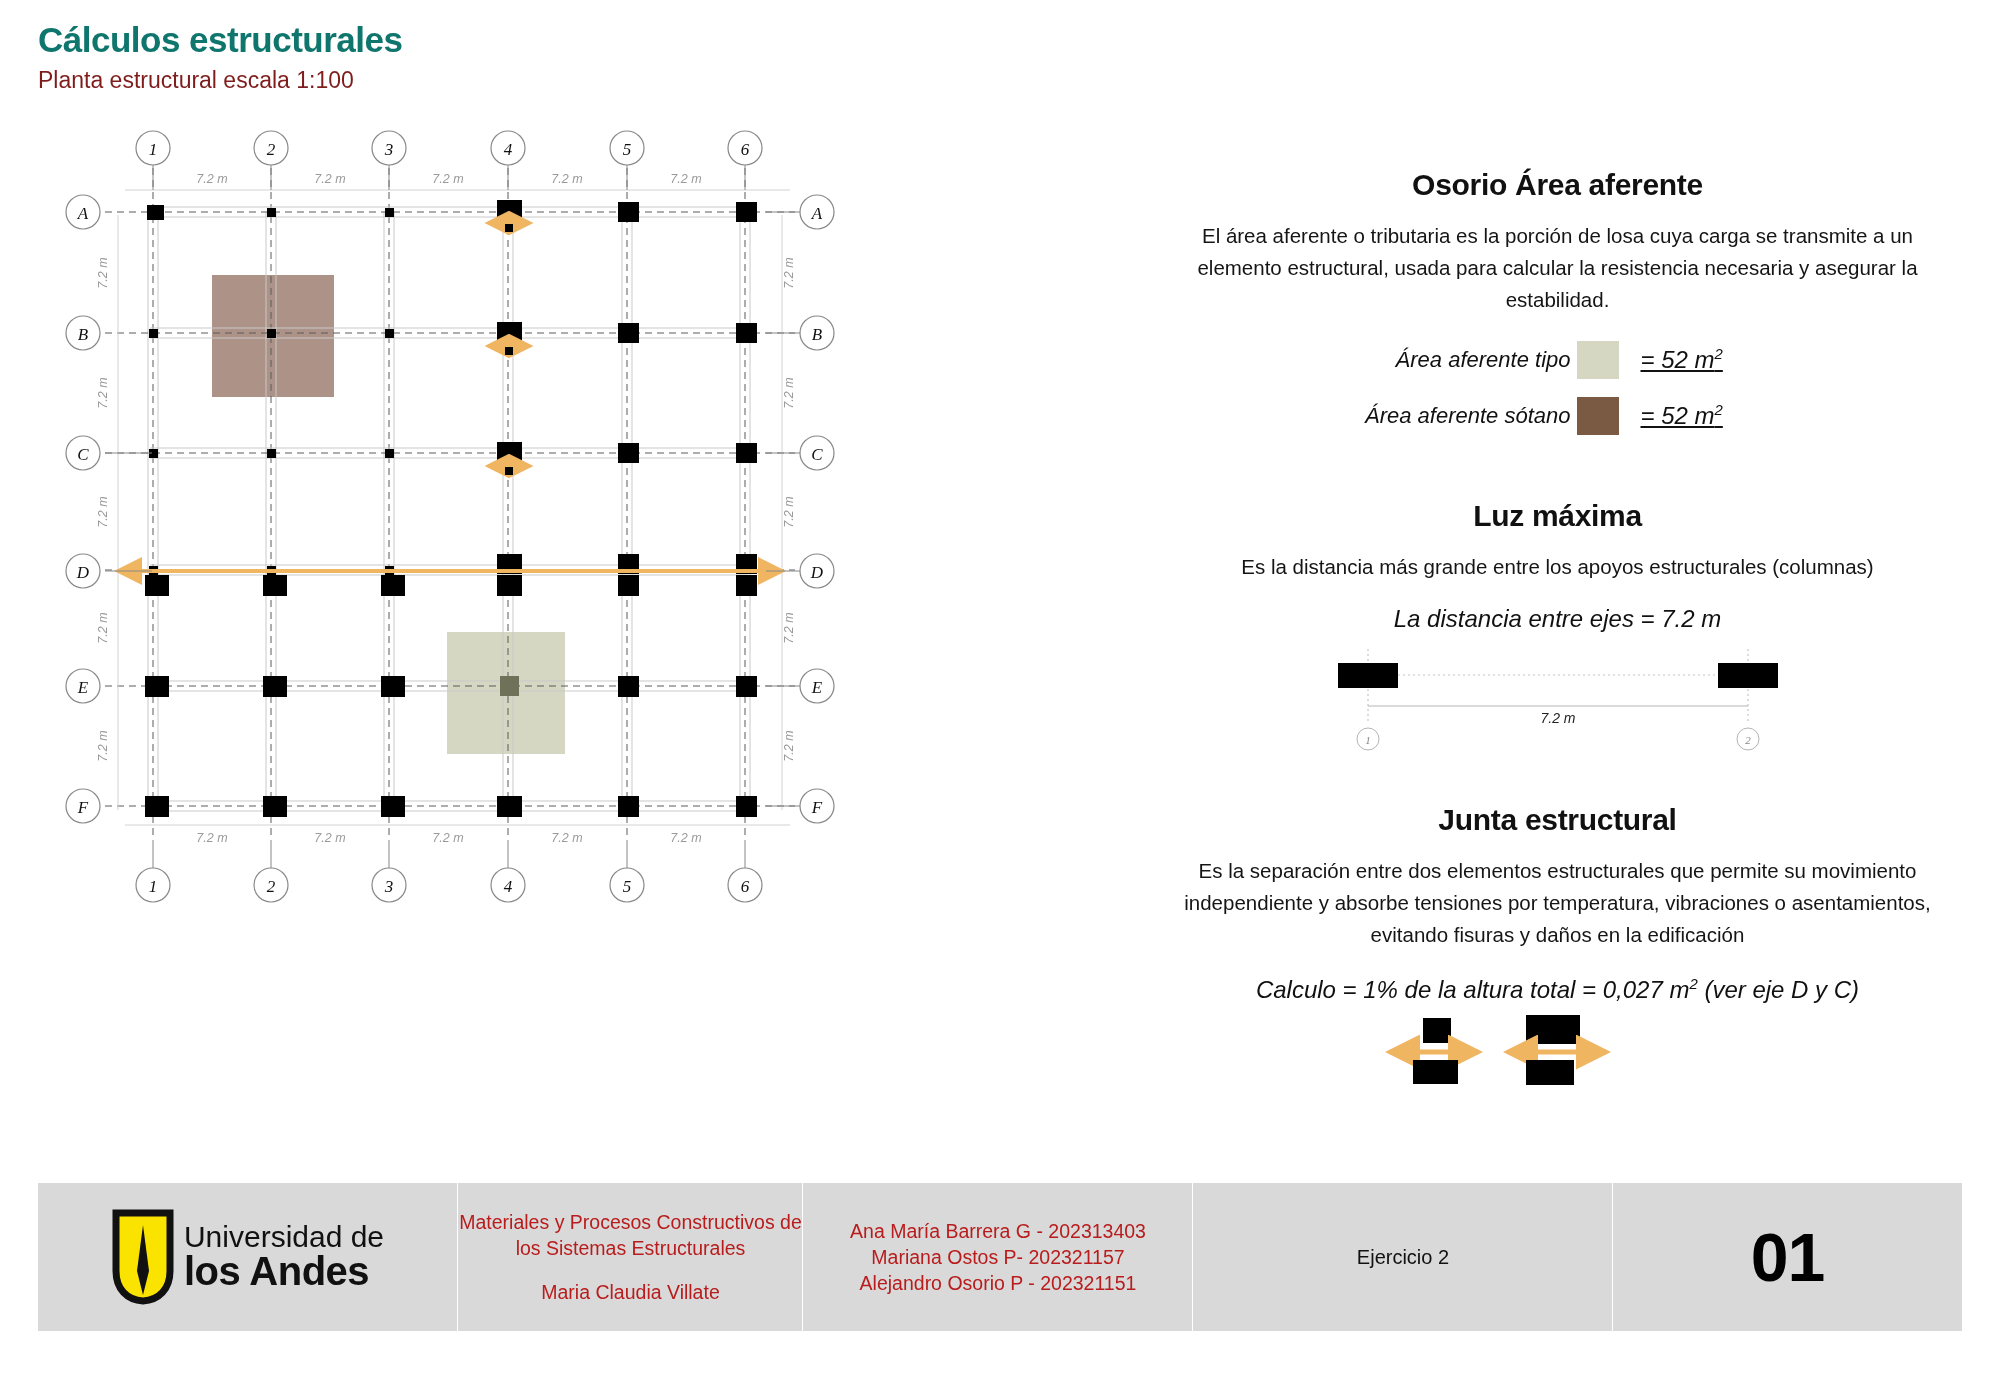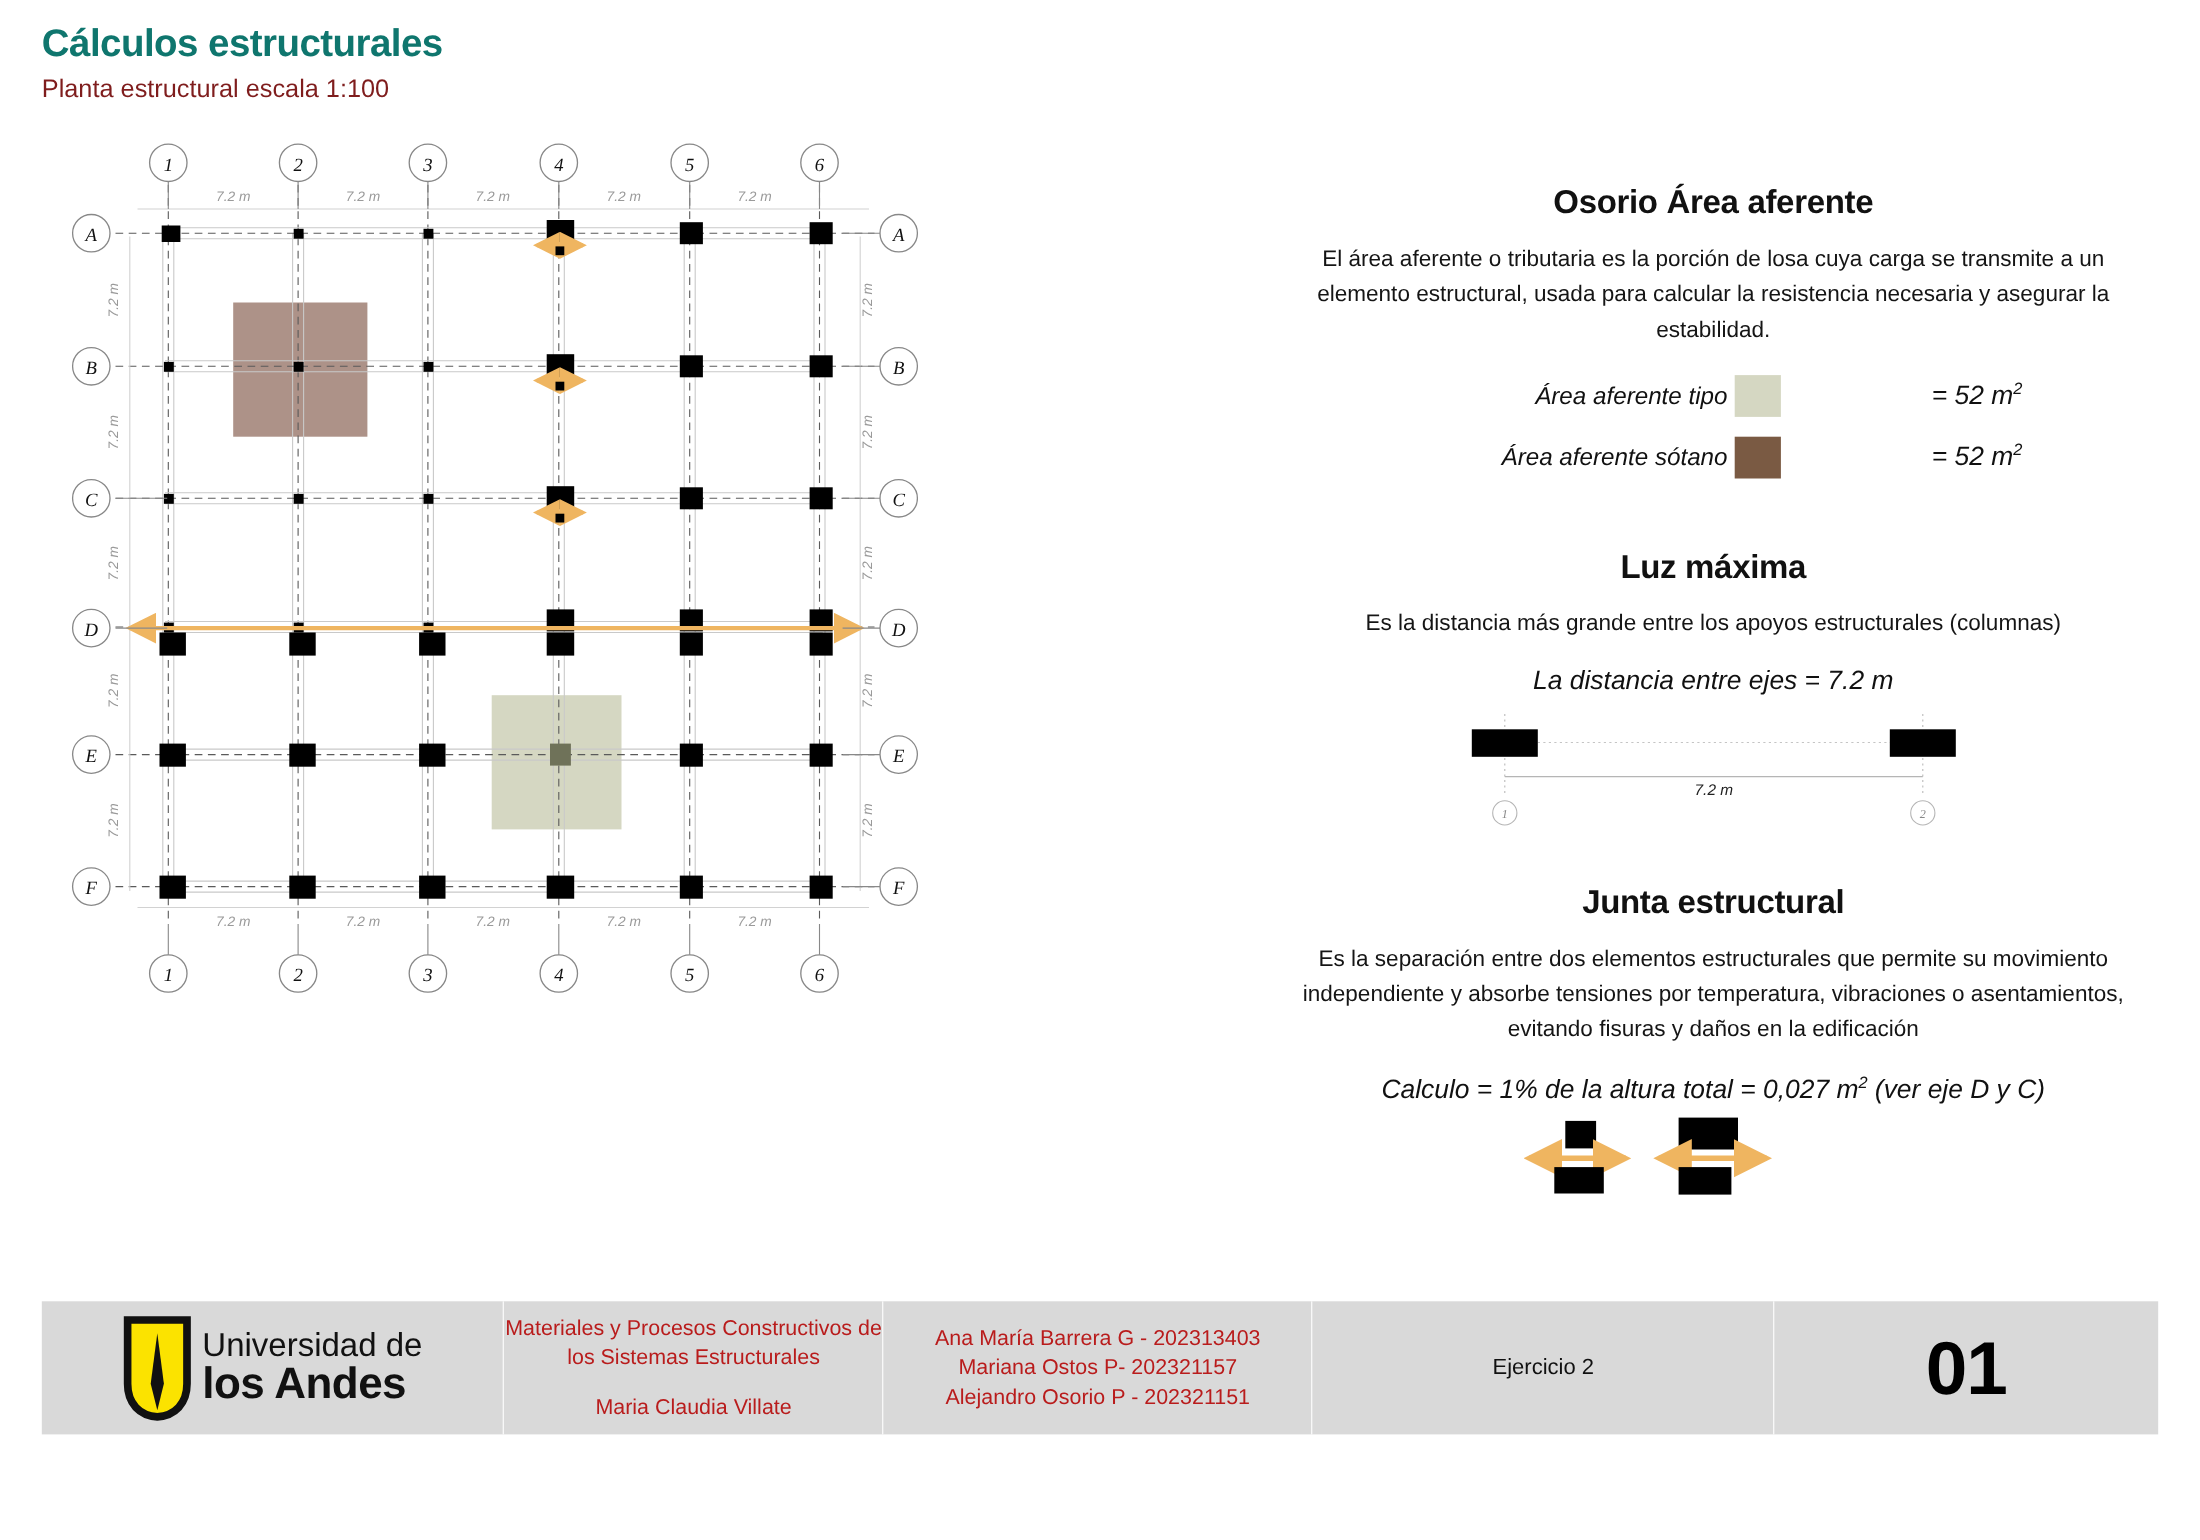--- a/index.html
+++ b/index.html
@@ -47,21 +47,21 @@
     display: flex; align-items: center; justify-content: center;
     margin-bottom: 18px; gap: 0;
   }
   .legend-label {
     font-size: 22px; font-style: italic; color: #111;
     text-align: right; width: 300px; padding-right: 6px;
   }
   .legend-swatch { width: 42px; height: 38px; flex: 0 0 auto; }
   .legend-value {
     font-size: 24px; font-style: italic; color: #111;
-    text-align: right; width: 220px; padding-left: 22px;
+    text-align: left; width: 220px; padding-left: 22px; text-decoration: underline;
   }
   .legend-value sup { font-size: 0.62em; vertical-align: super; }
 
   .sec-gap { height: 46px; }
   .emph {
     font-size: 24px; font-style: italic; color: #111;
     margin: 22px 0 10px 0;
   }
 
   
@@ -70,21 +70,21 @@
   
   #junta-calc {
     font-size: 24px; font-style: italic; color: #111;
     margin: 26px 0 6px 0;
   }
   #junta-details { margin: 4px auto 0 auto; width: 420px; }
 
   
   #footer {
     position: absolute; left: 38px; top: 1183px;
-    width: 1924px; height: 121px;
+    width: 1924px; height: 148px;
     background: #d9d9d9;
     display: flex; align-items: stretch;
   }
   .fcell { display: flex; align-items: center; justify-content: center; position: relative; }
   .fdiv { position: absolute; right: 0; top: 0; bottom: 0; width: 1px; background: #ffffff; }
   #fc-logo { width: 420px; }
   #fc-course { width: 345px; }
   #fc-students { width: 390px; }
   #fc-ex { width: 420px; }
   #fc-num { flex: 1; }

